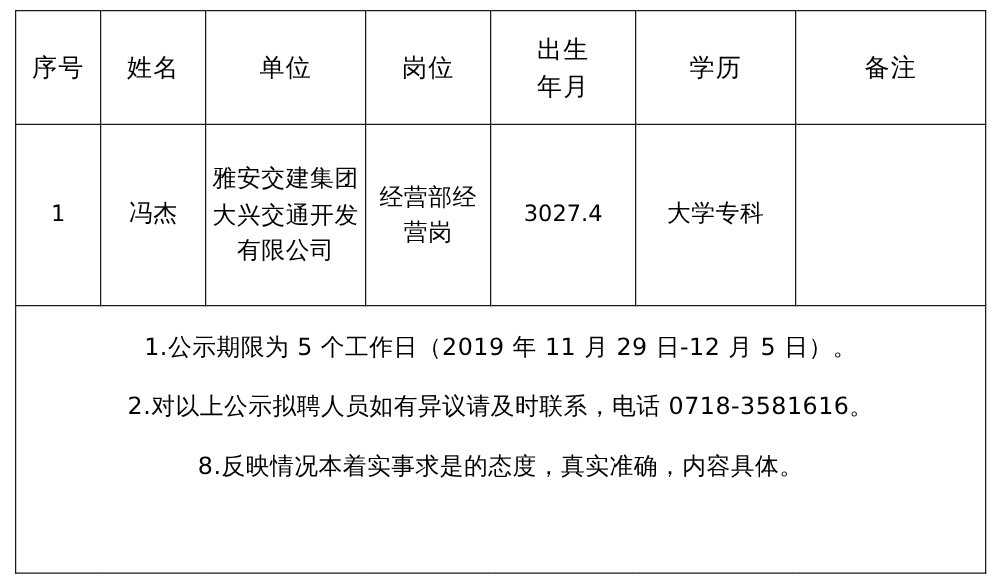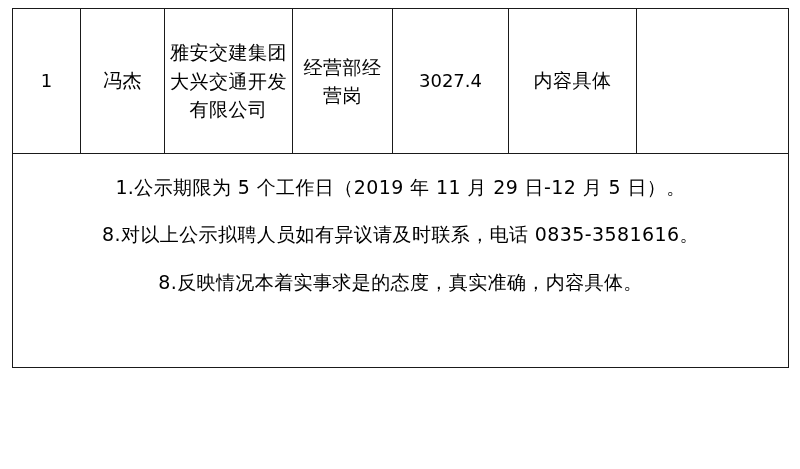--- a/index.html
+++ b/index.html
@@ -95,36 +95,60 @@
     <colgroup>
       <col class="c0">
         <col class="c1">
         <col class="c2">
         <col class="c3">
         <col class="c4">
         <col class="c5">
         <col class="c6">
     </colgroup>
     <tbody>
+      <tr class="head-row">
+        <td>
+            <span class="two-line">序号</span>
+          </td>
+        <td>
+            <span class="two-line">姓名</span>
+          </td>
+        <td>
+            <span class="two-line">单位</span>
+          </td>
+        <td>
+            <span class="two-line">岗位</span>
+          </td>
+        <td>
+          <span class="two-line">出生</span>
+          <span class="two-line">年月</span>
+        </td>
+        <td>
+            <span class="two-line">学历</span>
+          </td>
+        <td>
+            <span class="two-line">备注</span>
+          </td>
+      </tr>
       <tr class="data-row">
         <td class="num">1</td>
         <td>冯杰</td>
         <td>
             <span class="wrap-cell">雅安交建集团大兴交通开发有限公司</span>
           </td>
         <td>
             <span class="wrap-cell">经营部经营岗</span>
           </td>
         <td class="dob">3027.4</td>
-        <td>内容具体</td>
+        <td>大学专科</td>
         <td></td>
       </tr>
       <tr>
         <td class="notes-cell" colspan="7">
           <p class="note-line">1.公示期限为 5 个工作日（2019 年 11 月 29 日-12 月 5 日）。</p>
-          <p class="note-line">8.对以上公示拟聘人员如有异议请及时联系，电话 0835-3581616。</p>
+          <p class="note-line">2.对以上公示拟聘人员如有异议请及时联系，电话 0718-3581616。</p>
           <p class="note-line">8.反映情况本着实事求是的态度，真实准确，内容具体。</p>
         </td>
       </tr>
     </tbody>
   </table>
 
 </div>
 
 </body></html>

